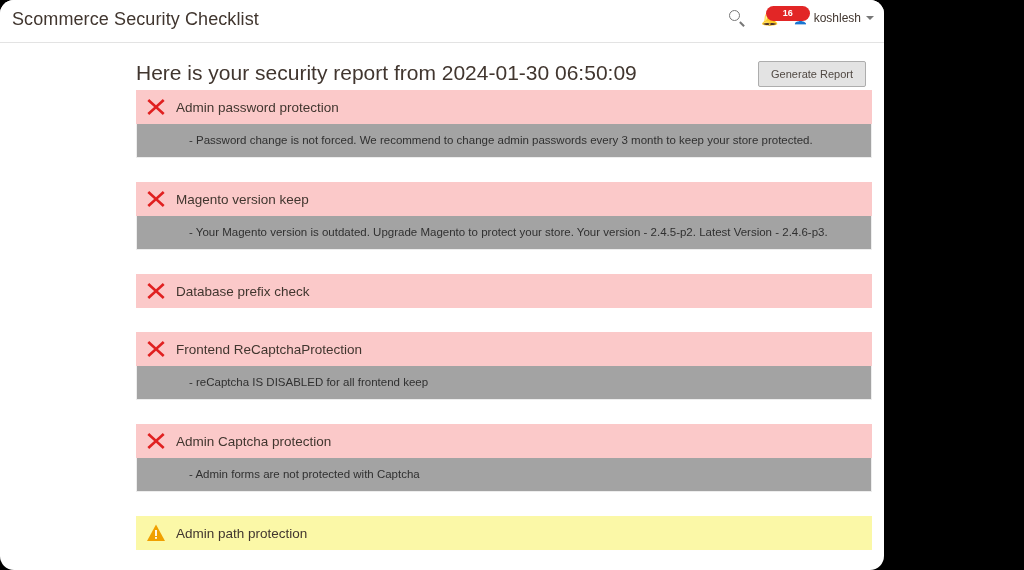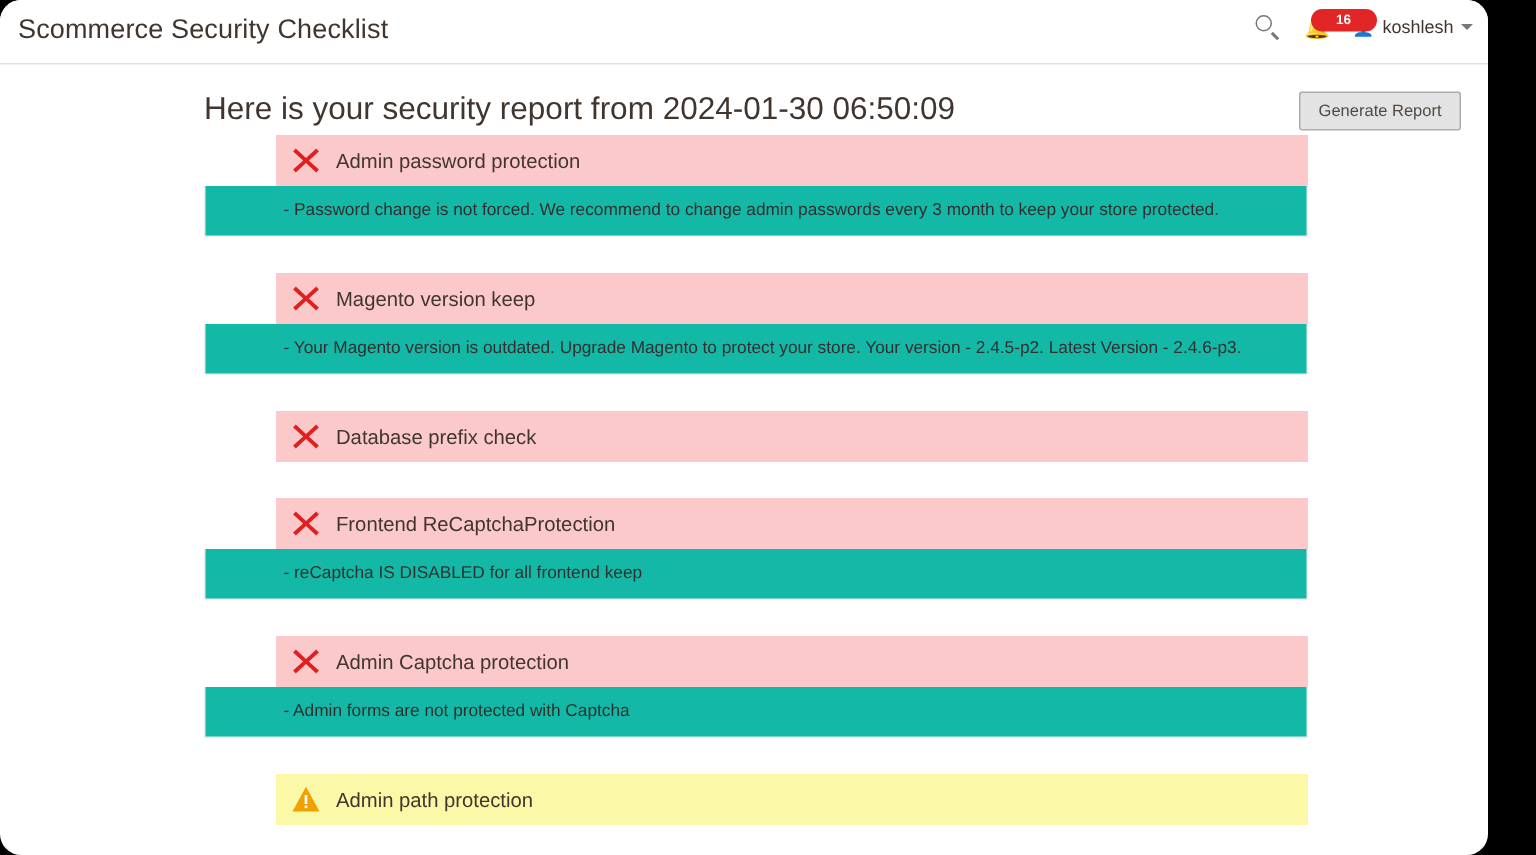--- a/index.html
+++ b/index.html
@@ -10,21 +10,21 @@
     width: 1024px;
     height: 570px;
     background: #000000;
     font-family: "Liberation Sans", sans-serif;
     overflow: hidden;
   }
   .screen {
     position: absolute;
     left: 0;
     top: 0;
-    width: 992px;
+    width: 884px;
     height: 570px;
     background: #ffffff;
     border-radius: 14px;
     overflow: hidden;
   }
   
   .topbar {
     position: relative;
     height: 42px;
     background: #ffffff;
@@ -160,21 +160,20 @@
   }
   .check {
     margin-bottom: 24px;
   }
   .check-head {
     display: flex;
     align-items: center;
     height: 34px;
     padding-left: 10px;
     box-sizing: border-box;
-    margin-left: 48px;
   }
   .check.fail .check-head {
     background: #fbc9c9;
   }
   .check.warn .check-head {
     background: #fbf8a7;
   }
   .status-icon {
     width: 20px;
     height: 20px;
@@ -183,21 +182,21 @@
     position: relative;
   }
   .x-icon svg, .warn-icon svg {
     display: block;
   }
   .check-title {
     font-size: 13.5px;
     color: #41362f;
   }
   .check-body {
-    background: #14b8a6;
+    background: #a3a3a3;
     border: 1px solid #ededed;
     border-top: none;
     padding: 7px 0 7px 0;
   }
   .check-line {
     font-size: 11.5px;
     color: #303030;
     padding: 2px 0 2px 52px;
     line-height: 15px;
   }

